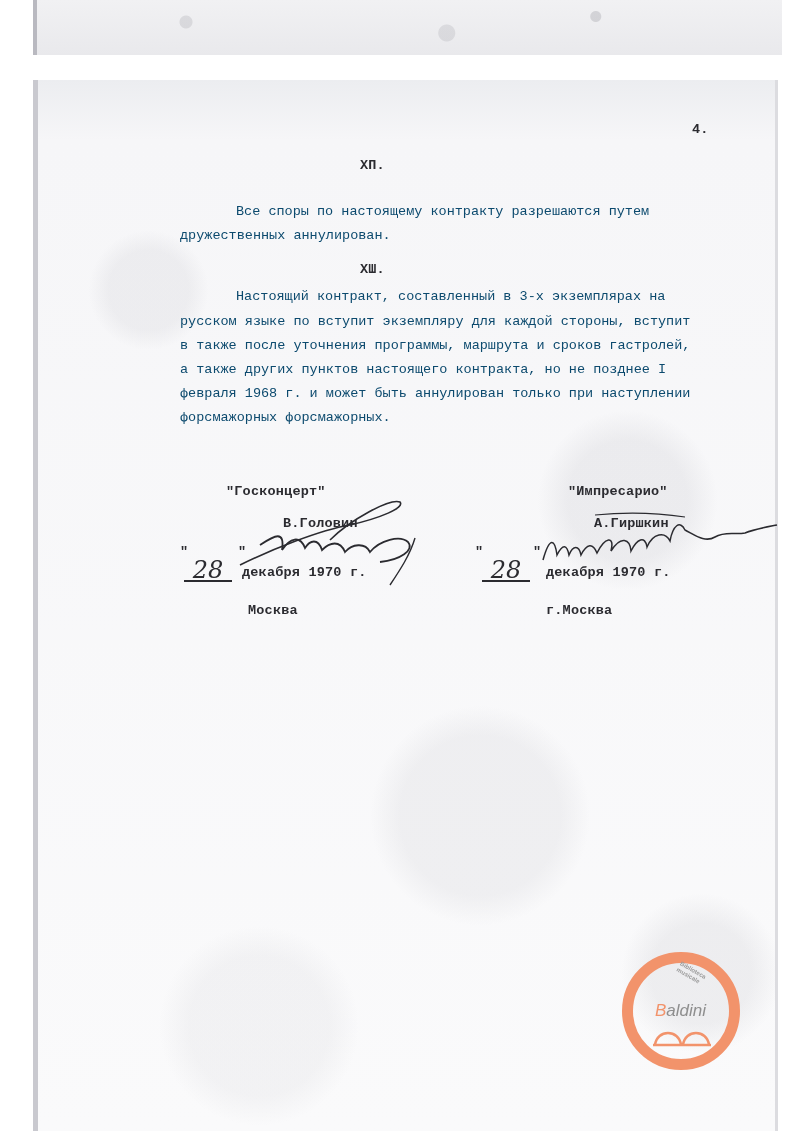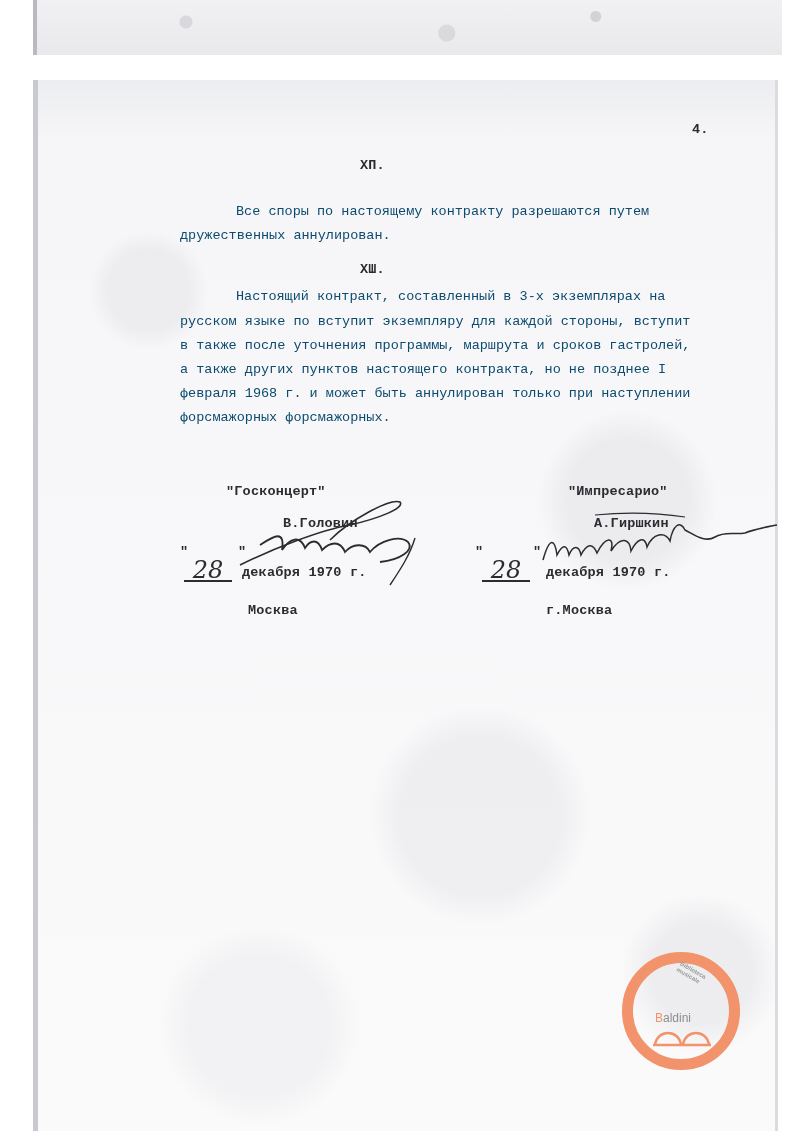--- a/index.html
+++ b/index.html
@@ -45,22 +45,22 @@
     }
     .date-num {
       position: absolute; font-family: "DejaVu Serif", serif; font-style: italic;
       font-size: 24px; color: #2b2b30; border-bottom: 2px solid #2b2b30; width: 48px; text-align: center; line-height: 20px;
     }
     .stamp {
       position: absolute; left: 622px; top: 952px; width: 118px; height: 118px;
       border-radius: 50%; border: 11px solid #f2936b; box-sizing: border-box;
     }
     .stamp-name {
-      position: absolute; left: 22px; top: 48px; font-family: "Liberation Sans", sans-serif;
-      font-size: 12px; color: #8e8e8e; font-weight: normal;
+      position: absolute; left: 22px; top: 38px; font-family: "Liberation Sans", sans-serif;
+      font-size: 17px; color: #8e8e8e; font-weight: normal; font-style: italic;
     }
     .stamp-name .initial { color: #f2936b; }
     .stamp-small {
       position: absolute; left: 42px; top: 10px; font-family: "Liberation Sans", sans-serif;
       font-size: 6px; color: #9a9a9a; transform: rotate(30deg); line-height: 7px; font-weight: bold;
     }
   </style>
 </head>
 <body>
 

